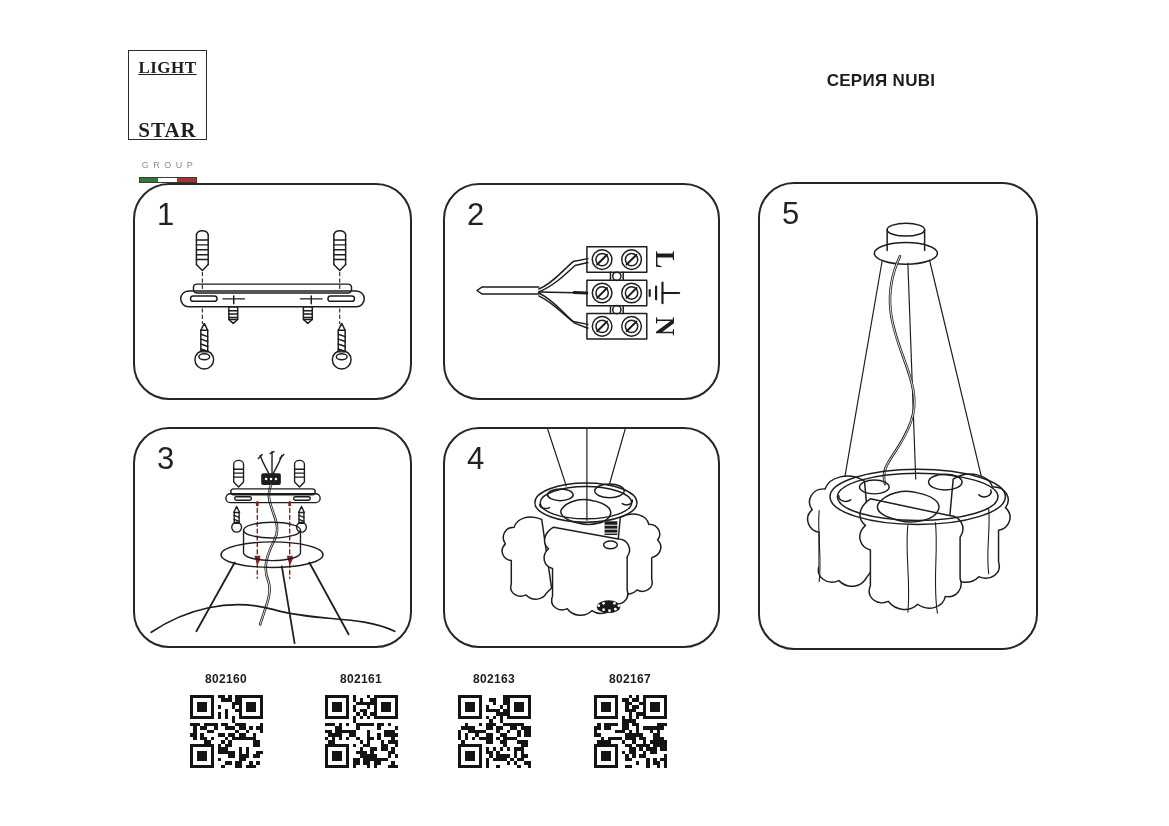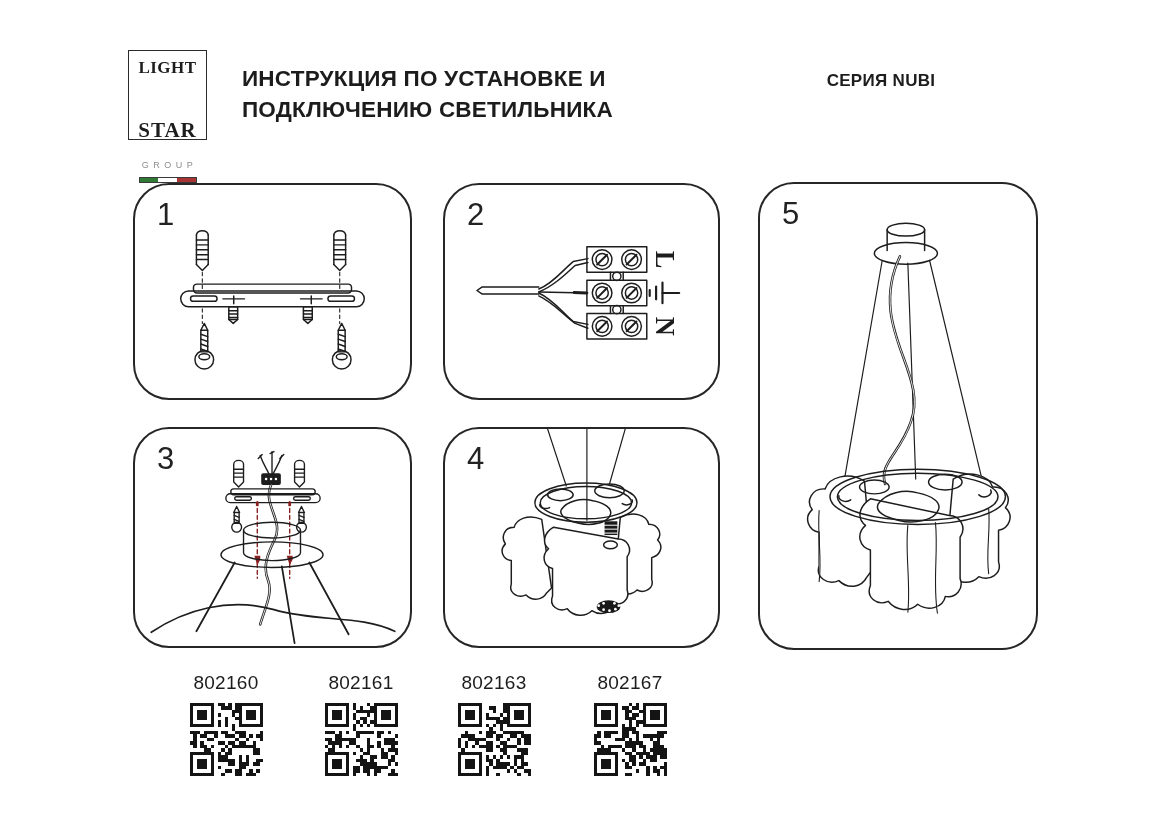--- a/index.html
+++ b/index.html
@@ -1,66 +1,62 @@
 <!DOCTYPE html>
 <html><head>
 <meta charset="utf-8">
 <style>
   html,body{margin:0;padding:0;background:#e8e8e8;}
   .page{position:relative;width:1169px;height:826px;background:#ffffff;overflow:hidden;
         font-family:"Liberation Sans",sans-serif;color:#1d1d1d;}
   
   .logo{position:absolute;left:128px;top:50px;width:79px;height:90px;border:1.5px solid #2b2b2b;
         box-sizing:border-box;text-align:center;background:#fff;}
-  .logo-light{font-family:"Liberation Serif",serif;font-weight:bold;font-size:17px;letter-spacing:.5px;margin-top:9px;line-height:16px;}
+  .logo-light{font-family:"Liberation Serif",serif;font-weight:bold;font-size:17px;letter-spacing:.5px;margin-top:9px;line-height:16px;text-decoration:underline;}
   .logo-star{font-family:"Liberation Serif",serif;font-weight:bold;font-size:21px;letter-spacing:1px;line-height:19px;margin-top:45px;}
   .logo-group{font-size:9px;letter-spacing:4.5px;color:#8d8d8d;margin-top:20px;line-height:10px;text-indent:4px;}
   .logo-flag{width:56px;height:4px;margin:7px auto 0;border:1px solid #3a3a3a;display:flex;}
   .logo-flag span{flex:1;height:100%;}
   .title{position:absolute;left:242px;top:63px;font-size:22.5px;font-weight:bold;line-height:31px;
          color:#1c1c1c;letter-spacing:.2px;}
   .hdr-right{position:absolute;left:750px;top:71px;width:262px;text-align:center;}
   .hdr-series{font-size:17px;font-weight:bold;letter-spacing:.3px;}
   .hdr-articles{font-size:21px;font-weight:bold;margin-top:9px;letter-spacing:.3px;}
   
   .panel{position:absolute;border:2px solid #262626;border-radius:36px;box-sizing:border-box;background:#fff;}
   .panel svg{position:absolute;left:0;top:0;width:100%;height:100%;}
   .step-num{position:absolute;left:22px;top:12px;font-size:31px;color:#222;z-index:2;}
   #p1{left:133px;top:183px;width:279px;height:217px;}
   #p2{left:443px;top:183px;width:277px;height:217px;}
   #p3{left:133px;top:427px;width:279px;height:221px;}
   #p4{left:443px;top:427px;width:277px;height:221px;}
   #p5{left:758px;top:182px;width:280px;height:468px;}
   
   .qr-col{position:absolute;top:672px;width:80px;text-align:center;}
-  .qr-label{font-size:19px;font-weight:normal;letter-spacing:.3px;}
+  .qr-label{font-size:12px;font-weight:bold;letter-spacing:.3px;}
   .qr-box{width:73px;height:73px;margin:9px auto 0;}
   .qr-box svg{width:100%;height:100%;display:block;shape-rendering:crispEdges;}
   .wire-label{font-family:"Liberation Serif",serif;font-weight:bold;font-size:27px;fill:#1d1d1d;}
 </style>
 </head>
 <body>
 
 <div class="page">
 
   <div class="logo">
     <div class="logo-light">LIGHT</div>
     <div class="logo-star">STAR</div>
     <div class="logo-group">GROUP</div>
     <div class="logo-flag">
       <span style="background:#2f7a35"></span>
       <span style="background:#ffffff"></span>
       <span style="background:#a93434"></span>
     </div>
   </div>
 
-  <div class="title">
-    <div>ИНСТРУКЦИЯ ПО УСТАНОВКЕ И</div>
-    <div>ПОДКЛЮЧЕНИЮ СВЕТИЛЬНИКА</div>
-  </div>
 
   <div class="hdr-right">
     <div class="hdr-series">СЕРИЯ NUBI</div>
   </div>
 
   <div class="panel" id="p1">
     <div class="step-num">1</div>
     <svg viewBox="0 0 279 217">
       <g stroke="#1d1d1d" fill="none" stroke-width="1.5" stroke-linecap="round" stroke-linejoin="round">
         <g>

